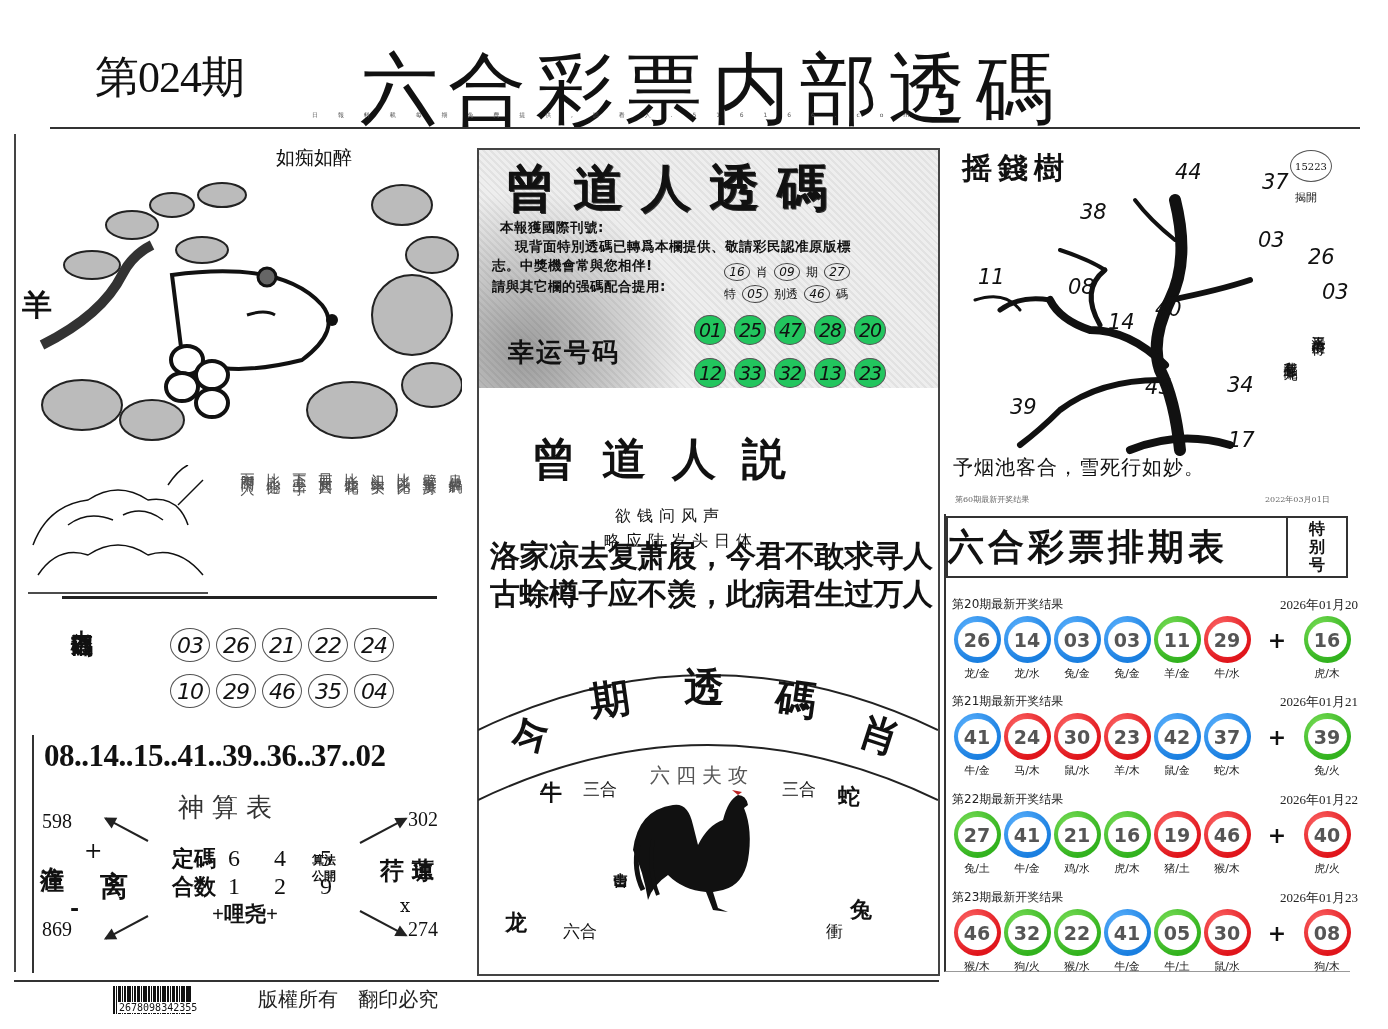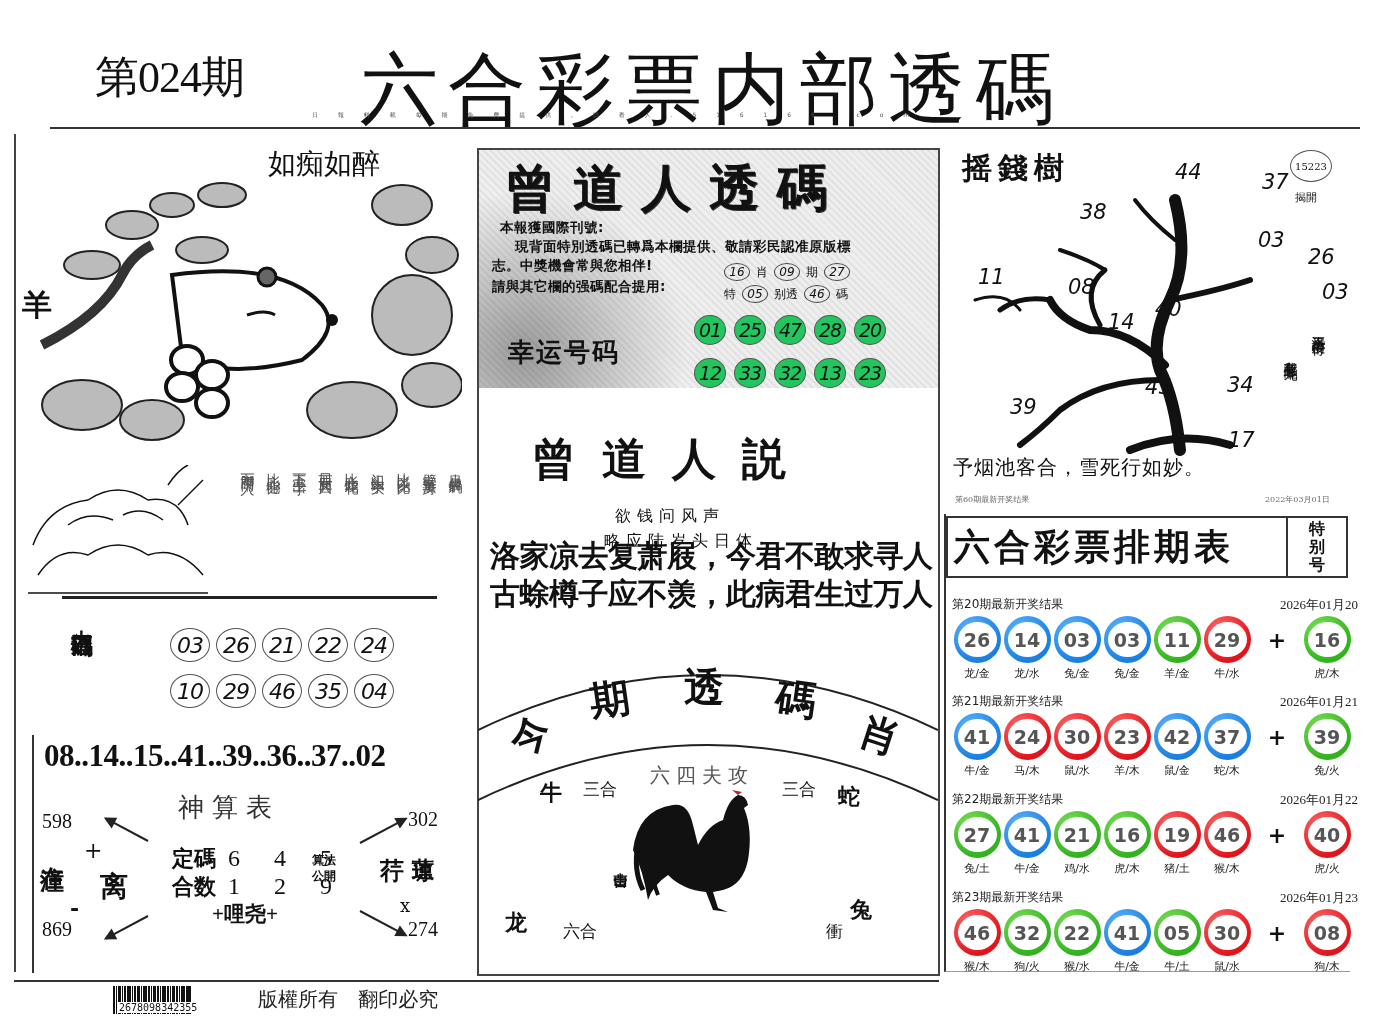--- a/index.html
+++ b/index.html
@@ -8,21 +8,21 @@
 
   .abs { position: absolute; }
 
   
   #issue { left: 95px; top: 48px; font-size: 44px; font-family: "Liberation Serif", serif; letter-spacing: -1px; }
   #main-title { left: 360px; top: 38px; font-size: 78px; font-family: "DejaVu Serif", serif; letter-spacing: 10px; font-weight: 300; }
   #title-sub { left: 312px; top: 111px; font-size: 6px; color: #555; letter-spacing: 9px; font-family: "DejaVu Sans", sans-serif; }
   #header-rule { left: 50px; top: 127px; width: 1310px; height: 2px; background: #333; }
   #left-col { left: 14px; top: 134px; width: 458px; height: 838px; border-left: 2px solid #444; }
   #fox-art { left: 22px; top: 165px; width: 440px; height: 285px; }
-  #fox-caption { left: 268px; top: 145px; font-size: 28px; font-family: "DejaVu Serif", serif; }
+  #fox-caption { left: 276px; top: 145px; font-size: 19px; font-family: "DejaVu Serif", serif; }
   #sheep-label { left: 22px; top: 285px; font-size: 30px; font-weight: bold; font-family: "DejaVu Serif", serif; }
 
   #rock-art { left: 28px; top: 465px; width: 180px; height: 130px; }
   #poem-cols { left: 220px; top: 462px; width: 245px; height: 135px; display: flex; flex-direction: row-reverse; gap: 8px; justify-content: flex-start; }
   .poem-col { writing-mode: vertical-rl; font-size: 14px; color: #333; letter-spacing: 2px; font-family: "DejaVu Sans", sans-serif; opacity: .85; }
   #poem-rule { left: 62px; top: 596px; width: 375px; height: 3px; background: #222; }
 
   #inner-label { left: 70px; top: 612px; writing-mode: vertical-rl; font-size: 22px; font-weight: bold; line-height: 24px; letter-spacing: 2px; font-family: "DejaVu Sans", sans-serif; }
   .hand-row { position: absolute; display: flex; gap: 6px; }
   .hand-ball { width: 40px; height: 34px; border: 1.5px solid #555; border-radius: 50%; display: flex; align-items: center; justify-content: center; font-size: 22px; font-style: italic; font-family: "DejaVu Sans", sans-serif; color: #111; letter-spacing: -1px; }
@@ -108,21 +108,21 @@
   #stamp-sub { left: 1295px; top: 190px; font-size: 11px; text-align: center; }
   #vert-a { left: 1310px; top: 325px; writing-mode: vertical-rl; font-size: 14px; letter-spacing: 1px; font-family: "DejaVu Serif", serif; }
   #vert-b { left: 1282px; top: 350px; writing-mode: vertical-rl; font-size: 14px; letter-spacing: 1px; font-family: "DejaVu Serif", serif; }
   #tree-verse { left: 953px; top: 454px; font-size: 20px; font-family: "DejaVu Serif", serif; letter-spacing: 1px; }
   #tree-foot-l { left: 955px; top: 494px; font-size: 8px; color: #666; }
   #tree-foot-r { left: 1265px; top: 494px; font-size: 8px; color: #666; }
 
   
   #res-box { left: 944px; top: 514px; width: 406px; height: 458px; border-left: 2px solid #333; border-bottom: 1px solid #999; }
   #res-header { left: 946px; top: 516px; width: 402px; height: 62px; border: 2px solid #333; display: flex; }
-  #res-title { flex: 1; font-size: 36px; font-weight: bold; letter-spacing: 4px; display: flex; align-items: center; padding-left: 6px; font-family: "DejaVu Sans", sans-serif; border-right: 2px solid #333; }
+  #res-title { flex: 1; font-size: 36px; font-weight: bold; letter-spacing: 4px; display: flex; align-items: center; font-family: "DejaVu Sans", sans-serif; border-right: 2px solid #333; }
   #res-special { width: 58px; font-size: 16px; font-weight: bold; display: flex; flex-direction: column; align-items: center; justify-content: center; line-height: 18px; font-family: "DejaVu Sans", sans-serif; }
 
   .draw { position: absolute; left: 952px; width: 408px; }
   .draw-head { display: flex; justify-content: space-between; font-size: 12px; font-family: "DejaVu Sans", sans-serif; color: #222; height: 18px; padding-right: 2px; }
   .draw-head .date { font-family: "Liberation Serif", serif; font-size: 13px; }
   .balls { display: flex; align-items: center; margin-top: 2px; }
   .ball-cell { width: 50px; display: flex; flex-direction: column; align-items: center; }
   .ball { width: 47px; height: 47px; border-radius: 50%; display: flex; align-items: center; justify-content: center; position: relative; }
   .ball::before { content: ""; position: absolute; inset: 6px 4px; background: #fff; border-radius: 50%; }
   .ball span { position: relative; z-index: 1; font-size: 19px; font-weight: bold; color: #555; font-family: "DejaVu Sans", sans-serif; }

